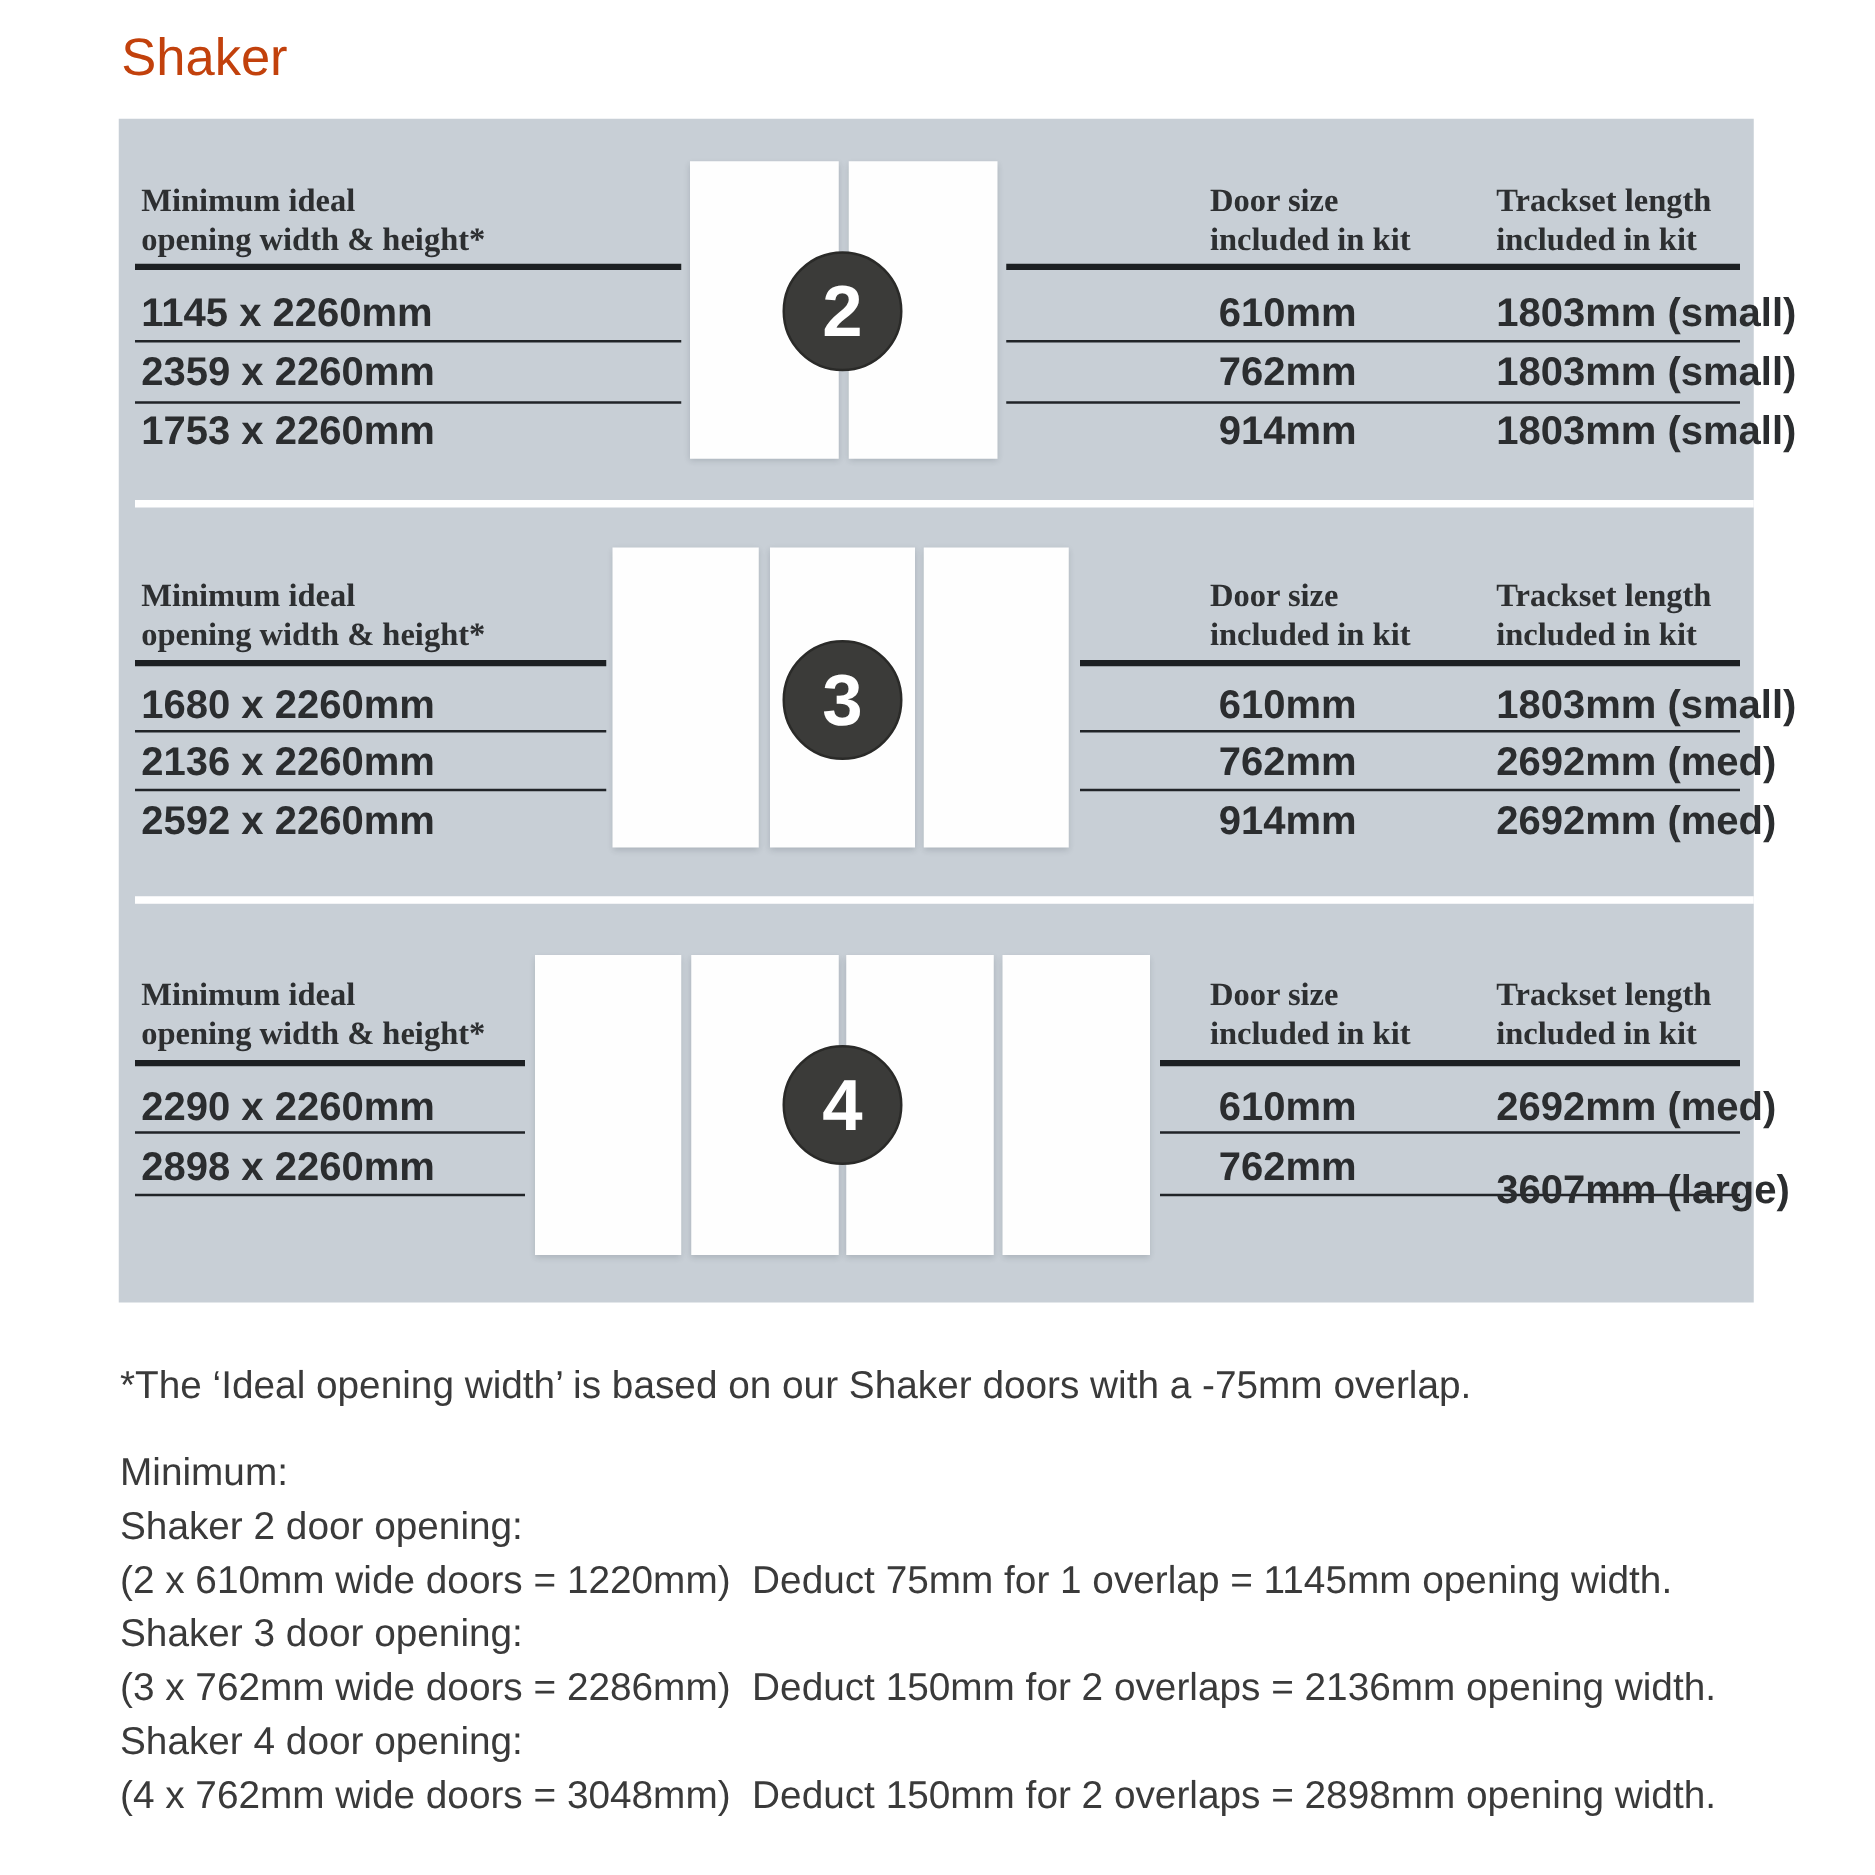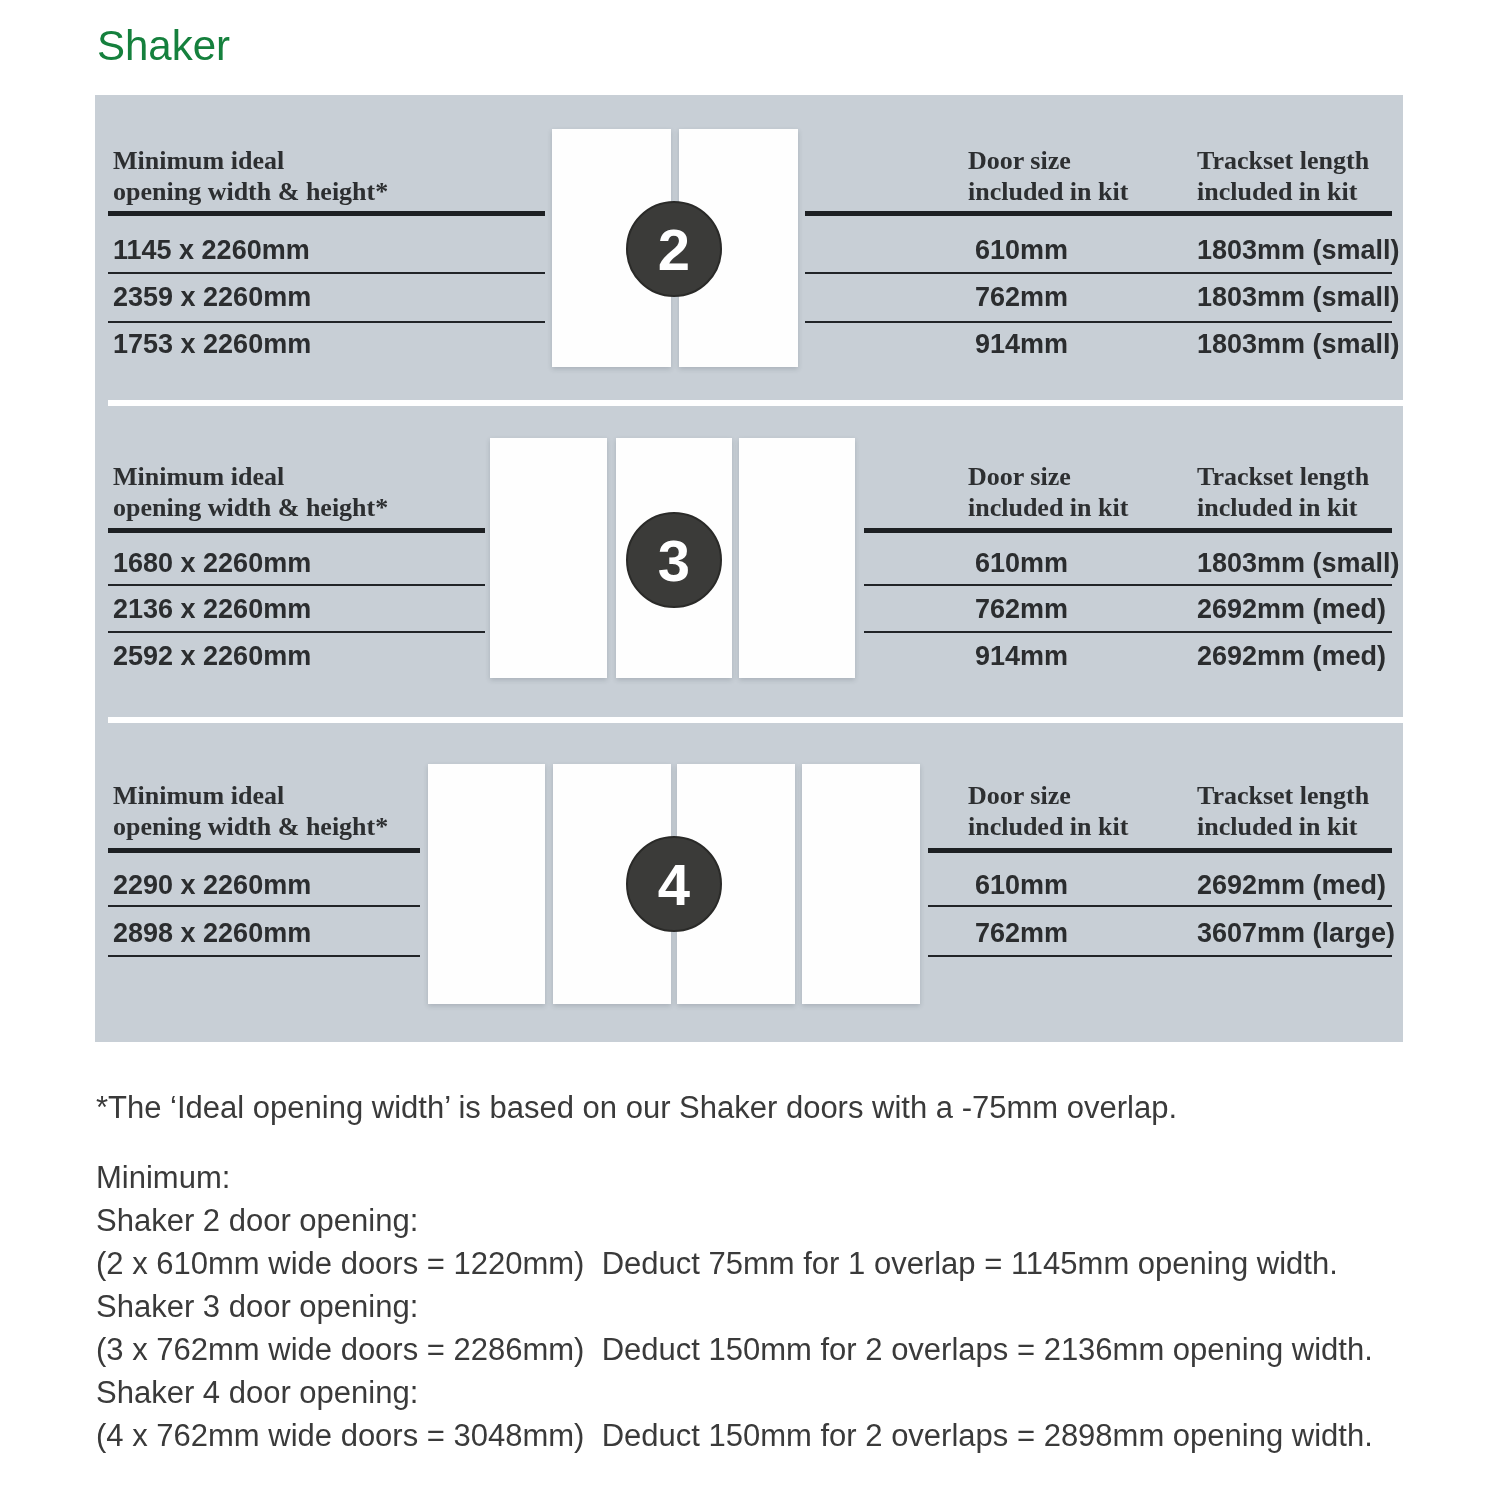--- a/index.html
+++ b/index.html
@@ -6,39 +6,39 @@
   html,body { width:1500px; height:1500px; }
   body {
     background:#ffffff;
     font-family:"Liberation Sans","DejaVu Sans",sans-serif;
     position:relative;
     color:#2d2f31;
     overflow:hidden;
   }
   .title {
     position:absolute; left:97px; top:22px;
-    font-size:42px; font-weight:500; color:#15803d;
+    font-size:42px; font-weight:500; color:#c2410c;
   }
   .panel {
     position:absolute; left:95px; top:95px;
     width:1308px; height:947px;
     background:#c8cfd6;
   }
   .section { display:contents; }
   .sep {
     position:absolute; left:13px; right:0; height:6px; background:#ffffff;
   }
   .rule { position:absolute; height:2px; background:#212428; }
   .rule.thick { height:5px; background:#1d2023; }
   .colhdr {
     position:absolute; font-size:26px; line-height:31px;
     font-weight:bold; color:#2d2f31; white-space:nowrap;font-family:Liberation Serif, serif;
   }
   .cell {
-    position:absolute; font-size:27px; line-height:34px;
+    position:absolute; font-size:32px; line-height:34px;
     font-weight:bold; color:#2b2d2f; white-space:nowrap;
   }
   .cell.doorsize { width:140px; text-align:left; }
   .door {
     position:absolute; background:#fefefe;
     box-shadow:0 2px 5px rgba(35,45,55,0.18);
   }
   .badge {
     position:absolute; left:531px; width:96px; height:96px;
     border-radius:50%;
@@ -161,21 +161,21 @@
     <div class="colhdr" style="left:1102px;top:685px">
       <div>Trackset length</div>
       <div>included in kit</div>
     </div>
     <div class="rule thick" style="left:833px;top:753px;width:464px"></div>
     <div class="rule" style="left:833px;top:810px;width:464px"></div>
     <div class="rule" style="left:833px;top:860px;width:464px"></div>
     <div class="cell doorsize" style="left:880px;top:773px">610mm</div>
     <div class="cell doorsize" style="left:880px;top:821px">762mm</div>
     <div class="cell" style="left:1102px;top:773px">2692mm (med)</div>
-    <div class="cell" style="left:1102px;top:821px">3607mm (large)</div>
+    <div class="cell" style="left:1102px;top:839px">3607mm (large)</div>
   </div>
 
 </div>
 
 <div class="foot" style="top:1089px"><span>*The ‘Ideal opening width’ is based on our Shaker doors with a </span><span class="b">-75mm overlap.</span></div>
 
 <div class="foot b" style="top:1159px">Minimum:</div>
 <div class="foot" style="top:1202px">Shaker 2 door opening:</div>
 <div class="foot" style="top:1245px">(2 x 610mm wide doors = 1220mm)  Deduct 75mm for 1 overlap = 1145mm opening width.</div>
 <div class="foot" style="top:1288px">Shaker 3 door opening:</div>

